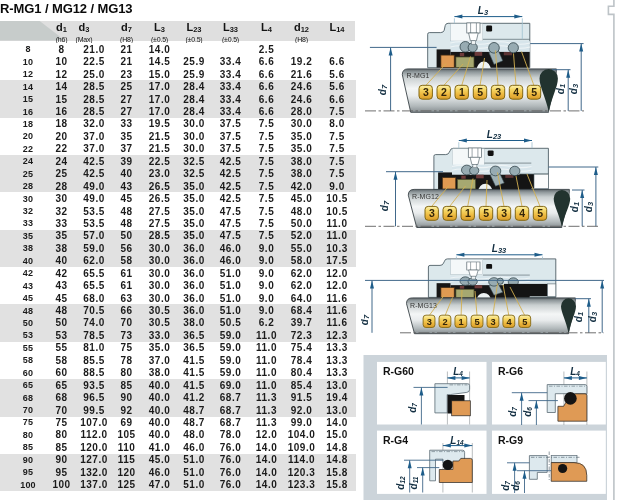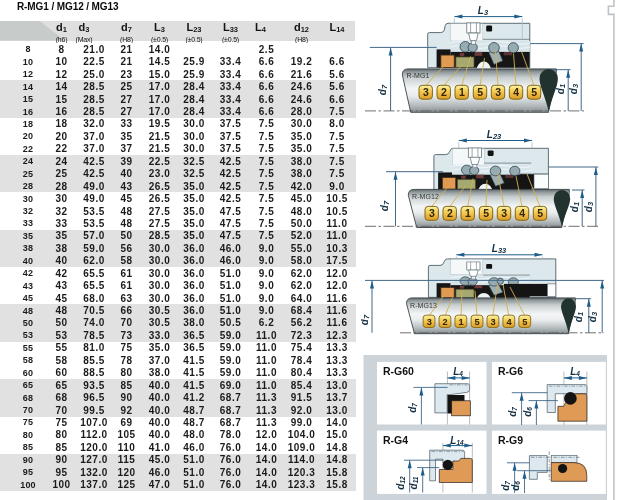--- a/index.html
+++ b/index.html
@@ -1,17 +1,17 @@
 <!DOCTYPE html>
 <html><head><meta charset="utf-8">
 <style>
 html,body{margin:0;padding:0;background:#fff;}
 body{width:617px;height:500px;font-family:"Liberation Sans",sans-serif;}
 #page{position:relative;width:617px;height:500px;overflow:hidden;}
-#title{position:absolute;left:17px;top:1px;font-size:10px;font-weight:bold;color:#0a0a0a;letter-spacing:-0.1px;}
+#title{position:absolute;left:0;top:1px;font-size:13px;font-weight:bold;color:#0a0a0a;letter-spacing:-0.1px;}
 #thead{position:absolute;left:0;top:21px;width:355px;height:19.5px;background:#dfdfdf;}
 #wedge{position:absolute;left:0;top:21px;width:65px;height:19.5px;background:#c7cccb;clip-path:polygon(0 0,61% 0,100% 100%,0 100%);}
 .hc{position:absolute;top:21px;height:19.5px;text-align:center;color:#141414;}
 .hm{font-size:11px;font-weight:bold;line-height:10.5px;display:block;margin-top:1px;}
 .hm u{font-size:7.5px;text-decoration:none;vertical-align:-1px;}
 .hs{font-size:7px;line-height:7.5px;display:block;letter-spacing:-0.2px;}
 #tb{position:absolute;left:0;top:43.1px;width:356px;display:grid;
  grid-template-columns:45px 33px 32px 33px 33px 36px 37px 35px 35px 36px;
  grid-auto-rows:12.45px;
  background:repeating-linear-gradient(180deg,#fff 0,#fff 37.35px,#e1e1e1 37.35px,#e1e1e1 74.7px);}
@@ -45,21 +45,21 @@
       <span class="hs">(±0.5)</span>
     </div>
 <div class="hc" style="left:176px;width:36px;">
       <span class="hm">L<u>23</u></span>
       <span class="hs">(±0.5)</span>
     </div>
 <div class="hc" style="left:212px;width:37px;">
       <span class="hm">L<u>33</u></span>
       <span class="hs">(±0.5)</span>
     </div>
-<div class="hc" style="left:243px;width:35px;">
+<div class="hc" style="left:249px;width:35px;">
       <span class="hm">L<u>4</u></span>
     </div>
 <div class="hc" style="left:284px;width:35px;">
       <span class="hm">d<u>12</u></span>
       <span class="hs">(H8)</span>
     </div>
 <div class="hc" style="left:319px;width:36px;">
       <span class="hm">L<u>14</u></span>
     </div>
 
@@ -285,21 +285,21 @@
       <i>68.4</i>
       <i>11.6</i>
 <i>50</i>
       <i>50</i>
       <i>74.0</i>
       <i>70</i>
       <i>30.5</i>
       <i>38.0</i>
       <i>50.5</i>
       <i>6.2</i>
-      <i>56.2</i>
+      <i>39.7</i>
       <i>11.6</i>
 <i>53</i>
       <i>53</i>
       <i>78.5</i>
       <i>73</i>
       <i>33.0</i>
       <i>36.5</i>
       <i>59.0</i>
       <i>11.0</i>
       <i>72.3</i>
@@ -346,21 +346,21 @@
       <i>13.0</i>
 <i>68</i>
       <i>68</i>
       <i>96.5</i>
       <i>90</i>
       <i>40.0</i>
       <i>41.2</i>
       <i>68.7</i>
       <i>11.3</i>
       <i>91.5</i>
-      <i>13.7</i>
+      <i>19.4</i>
 <i>70</i>
       <i>70</i>
       <i>99.5</i>
       <i>92</i>
       <i>40.0</i>
       <i>48.7</i>
       <i>68.7</i>
       <i>11.3</i>
       <i>92.0</i>
       <i>13.0</i>

